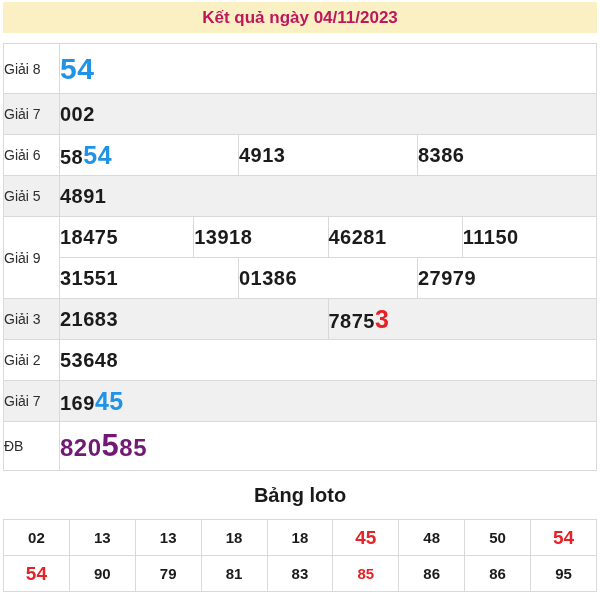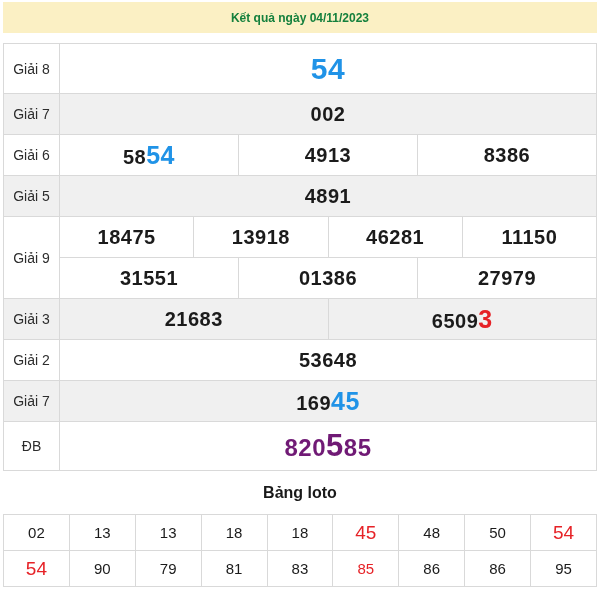--- a/index.html
+++ b/index.html
@@ -11,52 +11,52 @@
   }
   .page{padding:2px 3px 0 3px;}
 
   
   .header{
     background:#fbf0c4;
     height:31px;
     display:flex;align-items:center;justify-content:center;
     margin-bottom:10px;
   }
-  .header .title{font-weight:bold;font-size:12px;color:#15803d;}
+  .header .title{font-weight:bold;font-size:17px;color:#be185d;}
 
   
   table{border-collapse:collapse;width:100%;table-layout:fixed;}
   .prize-table td{
     border:1px solid #d9d9d9;
-    text-align:center;vertical-align:middle;
+    text-align:left;vertical-align:middle;
     padding:0;height:40px;background:#ffffff;
   }
   .prize-table tr.stripe td{background:#f0f0f0;}
   .prize-table td.lbl{font-size:14px;color:#2d2d2d;font-weight:normal;}
   .row-g8 td{height:49px;}
   .row-db td{height:48px;}
   .num{font-weight:bold;font-size:20px;color:#1b1b1b;letter-spacing:.5px;}
   .hl-blue{color:#2093e7;}
   .hl-red{color:#e62227;}
   .sz-xl{font-size:30px;}      
   .hl-up{font-size:25px;}      
   .num-db{color:#701a75;font-size:24px;}
   .db-big{font-size:31px;}
 
   
   .loto-title{
-    text-align:center;font-weight:bold;font-size:16px;color:#191919;
+    text-align:center;font-weight:bold;font-size:20px;color:#191919;
     margin:13px 0 12px 0;
   }
   .loto-table td{
     border:1px solid #d9d9d9;background:#ffffff;
     text-align:center;vertical-align:middle;
     height:35px;width:11.11%;padding:0;
   }
-  .loto-table span{font-weight:normal;font-size:15px;color:#1b1b1b;margin-top:44px;}
+  .loto-table span{font-weight:bold;font-size:15px;color:#1b1b1b;margin-top:44px;}
   .loto-table span[data-hl="big"]{color:#e62227;font-size:19px;}
   .loto-table span[data-hl="red"]{color:#e62227;}
 </style>
 </head>
 <body>
 
 <div class="page">
 
   <div class="header">
     <span class="title">Kết quả ngày 04/11/2023</span>
@@ -139,21 +139,21 @@
           <span class="num">27979</span>
         </td>
       </tr>
 
       <tr class="stripe">
         <td class="lbl">Giải 3</td>
         <td colspan="6">
           <span class="num">21683</span>
         </td>
         <td colspan="6">
-          <span class="num"><span>6509</span><span class="hl-red hl-up">3</span></span>
+          <span class="num"><span>7875</span><span class="hl-red hl-up">3</span></span>
         </td>
       </tr>
 
       <tr>
         <td class="lbl">Giải 2</td>
         <td colspan="12">
           <span class="num">53648</span>
         </td>
       </tr>
 

